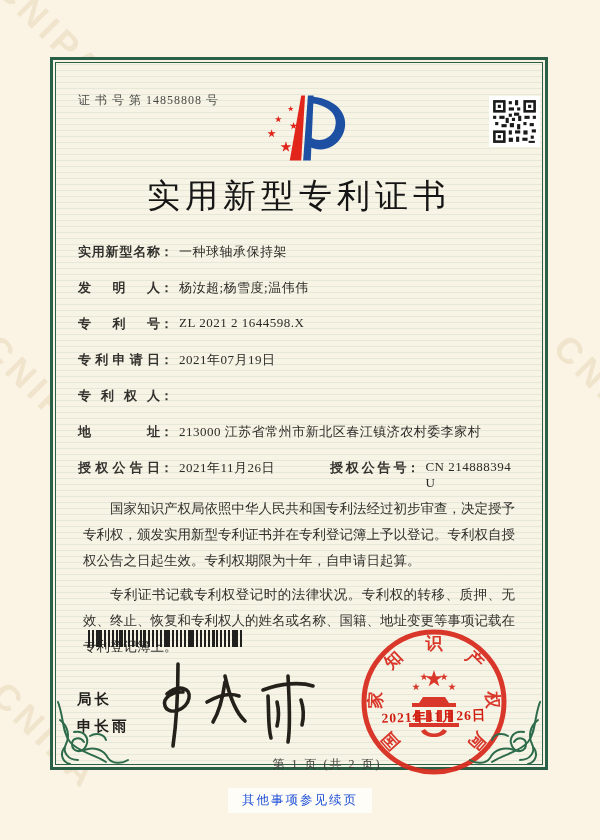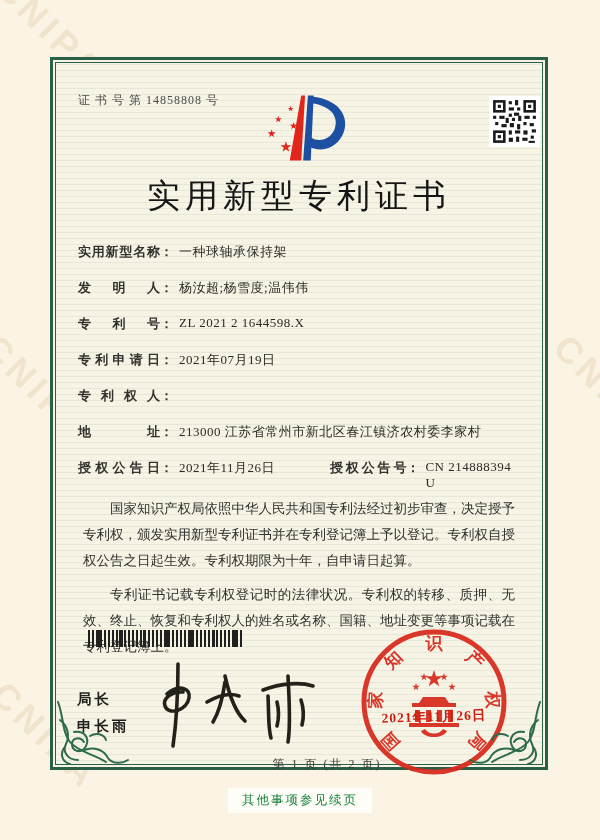--- a/index.html
+++ b/index.html
@@ -49,21 +49,21 @@
 
   .seal{position:absolute;left:306px;top:567px;width:150px;height:150px;opacity:0.92;}
   .seal-date{position:absolute;left:300px;top:648px;width:162px;text-align:center;
     font-size:13.5px;font-weight:bold;color:#cf1d10;letter-spacing:1px;transform:rotate(-2deg);}
 
   .page-num{position:absolute;left:0;top:696px;width:100%;text-align:center;
     font-size:12px;color:#3c3a36;letter-spacing:2px;margin-left:28px;}
 
   .note{position:absolute;left:0;top:788px;width:100%;text-align:center;}
   .note span{display:inline-block;background:rgba(255,254,248,0.9);padding:4px 14px;
-    font-size:12.5px;color:#15803d;letter-spacing:2px;}
+    font-size:12.5px;color:#1d4ed8;letter-spacing:2px;}
 
   .flourish{position:absolute;width:78px;height:74px;}
   .flourish.bl{left:1px;bottom:1px;}
   .flourish.br{right:1px;bottom:1px;transform:scaleX(-1);}
 </style>
 </head>
 <body>
 
 <div class="page">
 

